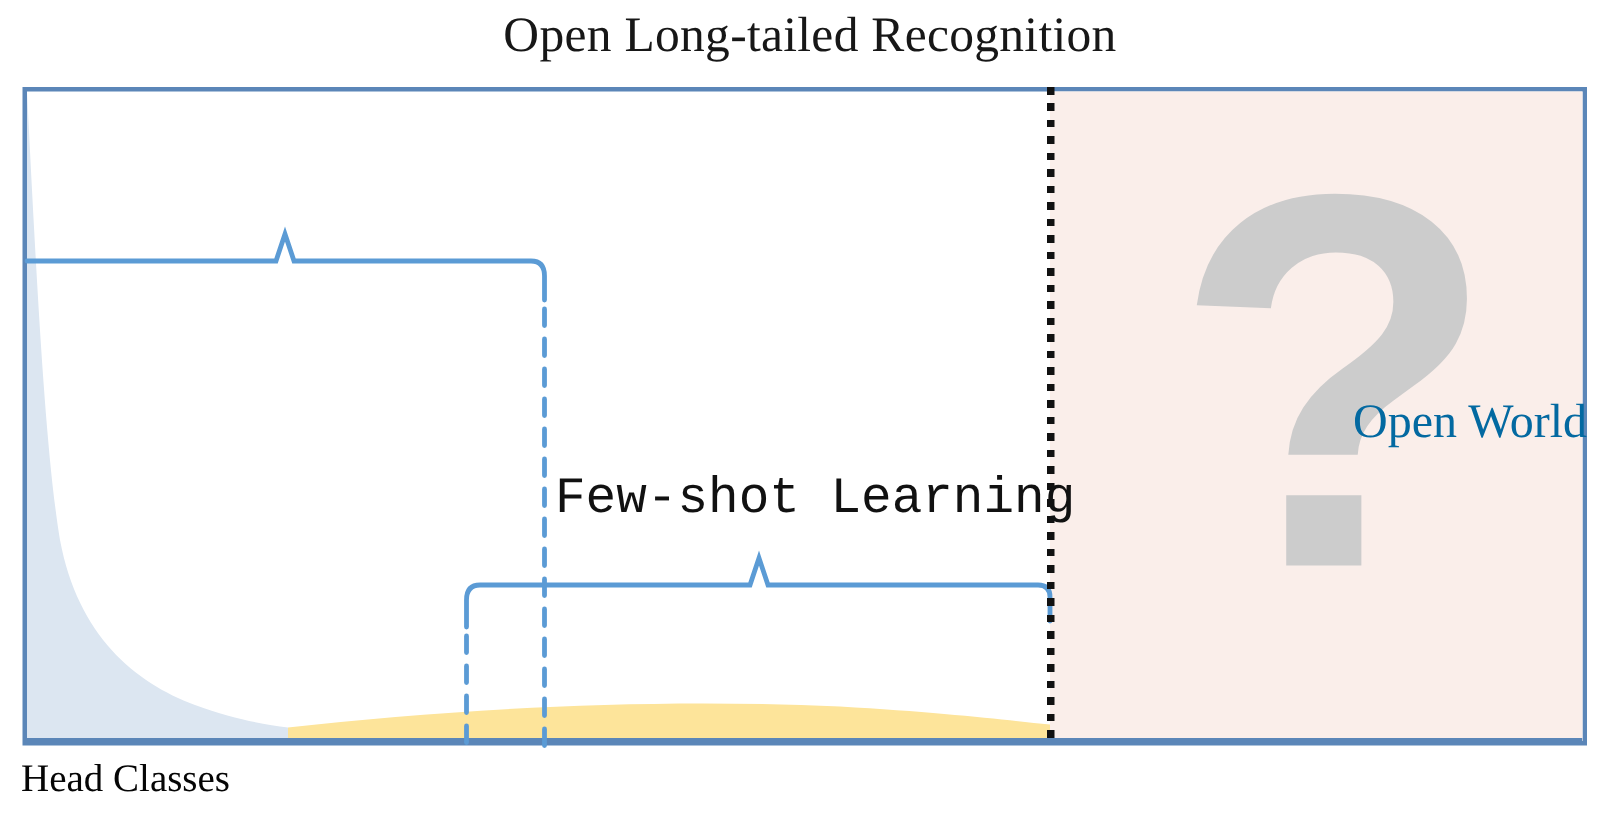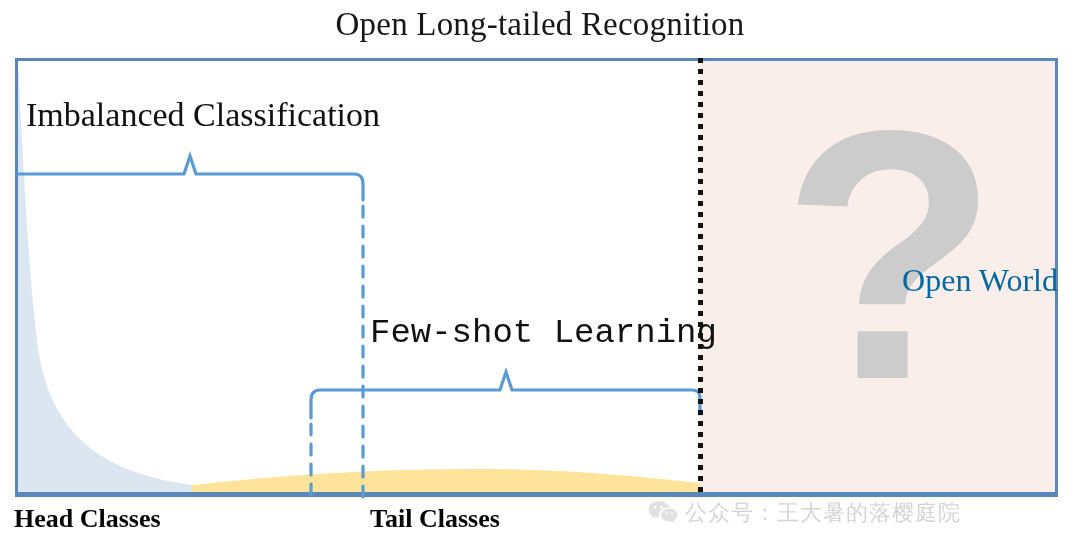--- a/index.html
+++ b/index.html
@@ -119,21 +119,21 @@
     top: 314px;
     font-size: 34px;
     font-family: Liberation Mono, monospace;
   }
 
   
   .axis-label {
     position: absolute;
     top: 504px;
     font-size: 26px;
-    font-weight: 700;
+    font-weight: 400;
     color: #050505;
     white-space: nowrap;
   }
   #head-label  { left: 14px;  }
   #tail-label  { left: 370px; }
   #open-label  { left: 790px; }
 
   
   #watermark {
     position: absolute;
@@ -201,32 +201,19 @@
     </g>
 
     <g fill="none" stroke="#5b9bd5" stroke-width="3.2" stroke-linecap="round">
       <path d="M311,418 L311,400 Q311,390 320,390 L500,390 L506,372 L512,390 L692,390 Q700,390 700,398 L700,414"></path>
       <path d="M311,424 L311,498" stroke-dasharray="11 9"></path>
     </g>
   </svg>
 
   <div id="dotted-sep"></div>
 
-  <div class="inner-label" id="imbalanced-label">Imbalanced Classification</div>
 
   <div class="inner-label" id="fewshot-label">Few-shot Learning</div>
 
   <div class="axis-label" id="head-label">Head Classes</div>
-  <div class="axis-label" id="tail-label">Tail Classes</div>
-
-  <div id="watermark">
-    <svg class="wm-icon" width="30" height="26" viewBox="0 0 30 26" xmlns="http://www.w3.org/2000/svg">
-      <path d="M10.6,1.2 C4.9,1.2 0.6,4.9 0.6,9.3 c0,2.5 1.4,4.7 3.6,6.2 l-0.9,2.8 l3.2,-1.6 c1.2,0.35 2.5,0.55 3.8,0.55 c0.35,0 0.7,-0.02 1.05,-0.05 c-0.2,-0.65 -0.3,-1.35 -0.3,-2.05 c0,-4.3 4.2,-7.8 9.4,-7.8 c0.35,0 0.7,0.02 1.0,0.05 C20.8,3.9 16.2,1.2 10.6,1.2 z" fill="#b8b8b8"></path>
-      <circle cx="7.2" cy="7.2" r="1.25" fill="#ffffff"></circle>
-      <circle cx="13.6" cy="7.2" r="1.25" fill="#ffffff"></circle>
-      <path d="M29.4,15.0 c0,-3.6 -3.6,-6.5 -8.1,-6.5 c-4.5,0 -8.1,2.9 -8.1,6.5 c0,3.6 3.6,6.5 8.1,6.5 c0.95,0 1.85,-0.13 2.7,-0.37 l2.5,1.35 l-0.7,-2.25 C28.1,19.0 29.4,17.15 29.4,15.0 z" fill="#b8b8b8"></path>
-      <circle cx="18.4" cy="13.3" r="1.05" fill="#ffffff"></circle>
-      <circle cx="23.7" cy="13.3" r="1.05" fill="#ffffff"></circle>
-    </svg>
-    <span class="wm-text">公众号：王大暑的落樱庭院</span>
-  </div>
+
 
 </div>
 
 </body></html>

